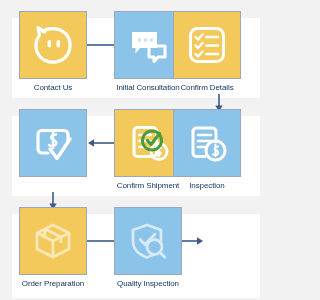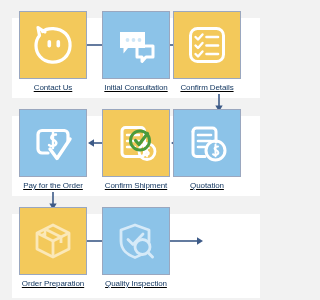--- a/index.html
+++ b/index.html
@@ -30,21 +30,20 @@
   }
   .row-plate.r1 { top: 18px;  height: 80px; }
   .row-plate.r2 { top: 116px; height: 80px; }
   .row-plate.r3 { top: 214px; height: 84px; }
 
   
   .node {
     position: absolute;
     width: 68px;
     z-index: 2;
-    text-decoration: underline;
   }
   .node .tile {
     width: 68px;
     height: 68px;
     box-sizing: border-box;
     border: 1px solid #9aa7bf;
     display: flex;
     align-items: center;
     justify-content: center;
   }
@@ -56,21 +55,21 @@
     font-size: 8px;
     line-height: 10px;
     color: #173a63;
     letter-spacing: -0.1px;
     white-space: nowrap;
   }
   .node .tile svg { display: block; }
 
   
   .c1 { left: 19px; }
-  .c2 { left: 102px; }
+  .c2 { left: 114px; }
   .c3 { left: 173px; }
   
   .r1 { top: 11px; }
   .r2 { top: 109px; }
   .r3 { top: 207px; }
 
   
   .conn {
     position: absolute;
     z-index: 1;
@@ -160,21 +159,20 @@
       <span>
         <svg width="46" height="46" viewBox="0 0 46 46">
           <path d="M34 10.5 H12 a4 4 0 0 0 -4 4 V29 a4 4 0 0 0 4 4 H18" fill="none" stroke="#ffffff" stroke-width="3.2" stroke-linecap="round"></path>
           <path d="M34 10.5 a4 4 0 0 1 4 4 V21" fill="none" stroke="#ffffff" stroke-width="3.2" stroke-linecap="round"></path>
           <path d="M26 14.5 C21 14.5 20 18 23 19.5 C26 21 28 23.5 24.5 25.5 C21.5 27 19 25 19 25" fill="none" stroke="#ffffff" stroke-width="2.4" stroke-linecap="round"></path>
           <line x1="23" y1="12" x2="23" y2="28" stroke="#ffffff" stroke-width="2.4" stroke-linecap="round"></line>
           <path d="M20 29 L27 38.5 L40 19" fill="none" stroke="#ffffff" stroke-width="3.4" stroke-linecap="round" stroke-linejoin="round"></path>
         </svg>
       </span>
     </div>
-    <div class="caption">Pay for the Order</div>
   </div>
 
   <div class="conn h-arrow" style="left:87px; top:138px;">
     <svg width="34" height="10" viewBox="0 0 34 10">
       <line x1="6" y1="5" x2="34" y2="5" stroke="#3d5a87" stroke-width="1.6"></line>
       <path d="M7 1.2 L1 5 L7 8.8 Z" fill="#3d5a87"></path>
     </svg>
   </div>
 
   <div class="node c2 r2">
@@ -211,21 +209,21 @@
           <path d="M9 11.5 V33 a3.5 3.5 0 0 0 3.5 3.5 H21" fill="none" stroke="#ffffff" stroke-width="3" stroke-linecap="round"></path>
           <line x1="14" y1="15" x2="27" y2="15" stroke="#ffffff" stroke-width="2.6" stroke-linecap="round"></line>
           <line x1="14" y1="21" x2="27" y2="21" stroke="#ffffff" stroke-width="2.6" stroke-linecap="round"></line>
           <line x1="14" y1="27" x2="21" y2="27" stroke="#ffffff" stroke-width="2.6" stroke-linecap="round"></line>
           <circle cx="31.5" cy="30.5" r="9.5" fill="none" stroke="#ffffff" stroke-width="3"></circle>
           <path d="M34 26.5 C30.5 26.5 29.5 29 32 30.2 C34.5 31.4 35.5 33.8 32.5 34.8 C30 35.6 29 34.2 29 34.2" fill="none" stroke="#ffffff" stroke-width="2" stroke-linecap="round"></path>
           <line x1="31.5" y1="24.8" x2="31.5" y2="36.2" stroke="#ffffff" stroke-width="2" stroke-linecap="round"></line>
         </svg>
       </span>
     </div>
-    <div class="caption">Quotation</div>
+    <div class="caption">Inspection</div>
   </div>
 
   <div class="conn v-arrow" style="left:48px; top:192px;">
     <svg width="10" height="18" viewBox="0 0 10 18">
       <line x1="5" y1="0" x2="5" y2="12" stroke="#3d5a87" stroke-width="1.6"></line>
       <path d="M1.3 11.5 L5 17.5 L8.7 11.5 Z" fill="#3d5a87"></path>
     </svg>
   </div>
 
   <div class="node c1 r3">

